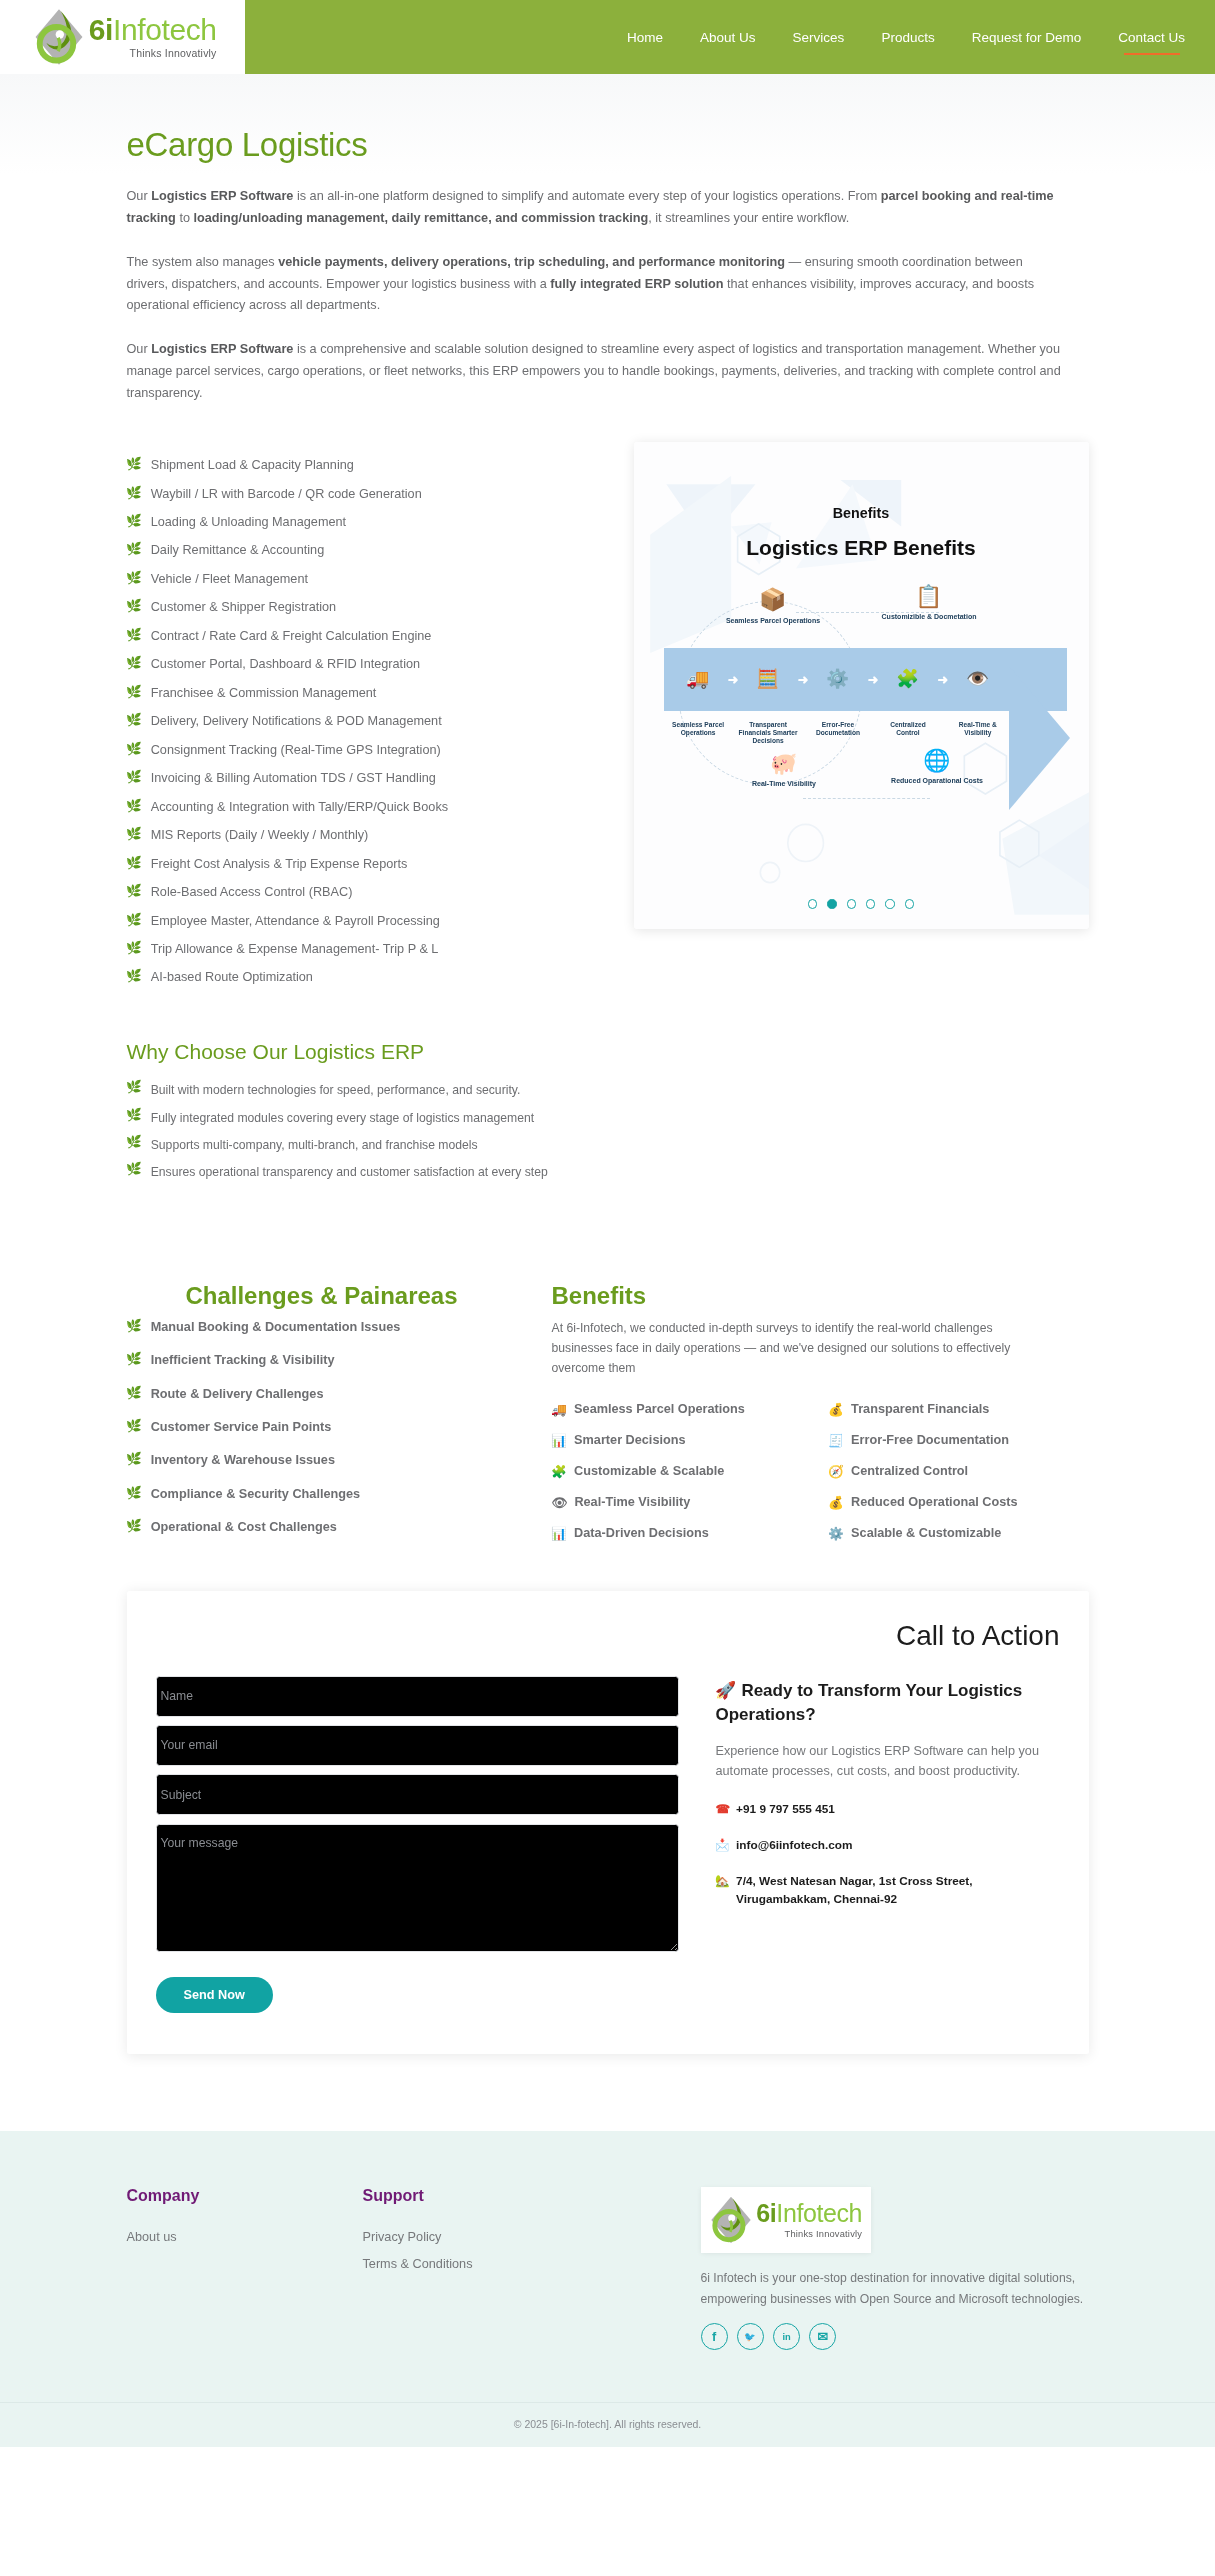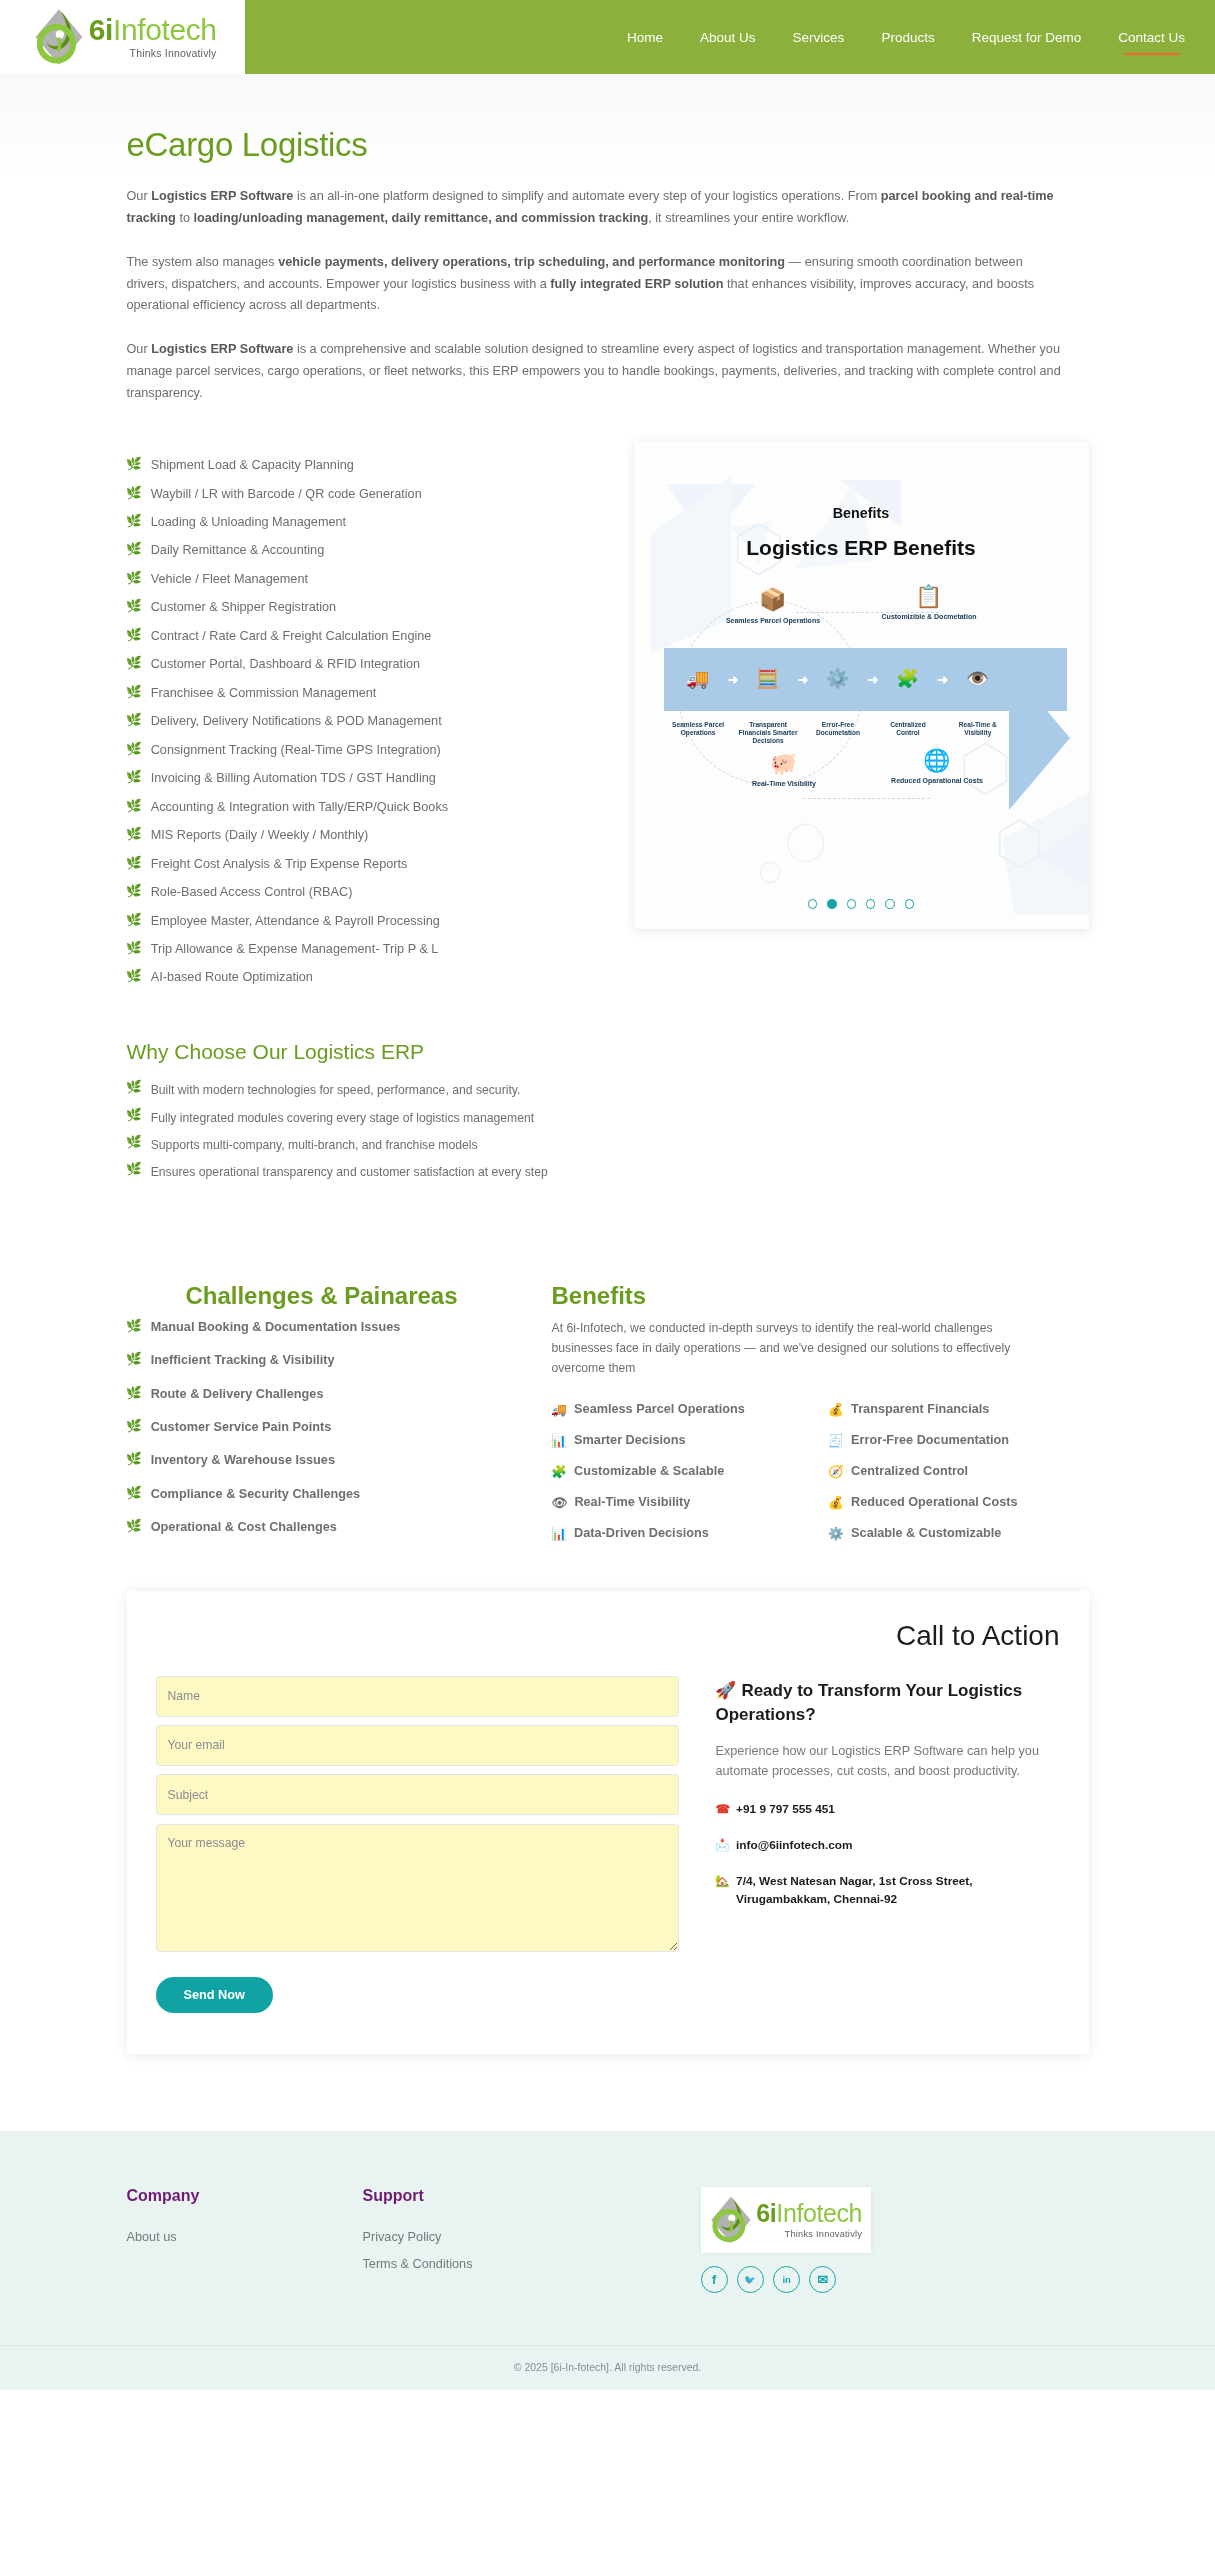--- a/index.html
+++ b/index.html
@@ -192,22 +192,22 @@
     background: #ffffff;
     box-shadow: 0 1.7px 13.5px rgba(0,0,0,0.09);
     border-radius: 2.5px;
     padding: 29px 29px 41px 29px;
   }
   .cta-title { text-align: right; font-size: 28px; color: #1c1c1c; font-weight: 400; margin-bottom: 23.6px; }
   .cta-body { display: flex; gap: 37px; align-items: flex-start; }
   .cta-form { flex: 0 0 523px; }
   .fld {
     width: 100%; height: 41px; border: 0.8px solid #e3e5e8; border-radius: 3.4px;
-    padding: 0 11px; font-size: 12.2px; color: #6d6e71;
-    font-family: "Liberation Sans", sans-serif; margin-bottom: 8.4px; background: #fef9c3;
+    padding: 0 4px; font-size: 12.2px; color: #6d6e71;
+    font-family: "Liberation Sans", sans-serif; margin-bottom: 8.4px; background: #000000;
   }
   .fld::placeholder { color: #8a8d92; }
   textarea.fld { height: 128px; padding-top: 11px; resize: vertical; }
   .send-btn {
     margin-top: 13.5px;
     background: #11a3a3; color: #ffffff; border: none;
     border-radius: 23.6px; padding: 11px 28px; font-size: 12.7px;
     font-weight: 700; cursor: pointer; font-family: "Liberation Sans", sans-serif;
   }
   .cta-side { flex: 1; padding-top: 3.4px; }
@@ -610,20 +610,21 @@
           <circle cx="32" cy="34" r="5" fill="#ffffff"></circle>
           <path d="M30 38 q4 8 0 16" stroke="#8dc63f" stroke-width="4" fill="none"></path>
         </svg>
         <div class="logo-text-block">
           <div class="logo-word">
             <span class="logo-6i">6i</span><span class="logo-infotech">Infotech</span>
           </div>
           <div class="logo-tag">Thinks Innovativly</div>
         </div>
       </div>
+      <p class="f-about">6i Infotech is your one-stop destination for innovative digital solutions, empowering businesses with Open Source and Microsoft technologies.</p>
       <div class="socials">
           <a class="soc" style="font-size: 12.7px; font-weight: 700;">f</a>
           <a class="soc" style="font-size: 9.3px; font-weight: 700;">🐦</a>
           <a class="soc" style="font-size: 9.3px; font-weight: 700;">in</a>
           <a class="soc" style="font-size: 12.7px; font-weight: 700;">✉</a>
         </div>
     </div>
   </div>
   <div class="copy">© 2025 [6i-In-fotech]. All rights reserved.</div>
 </footer>

